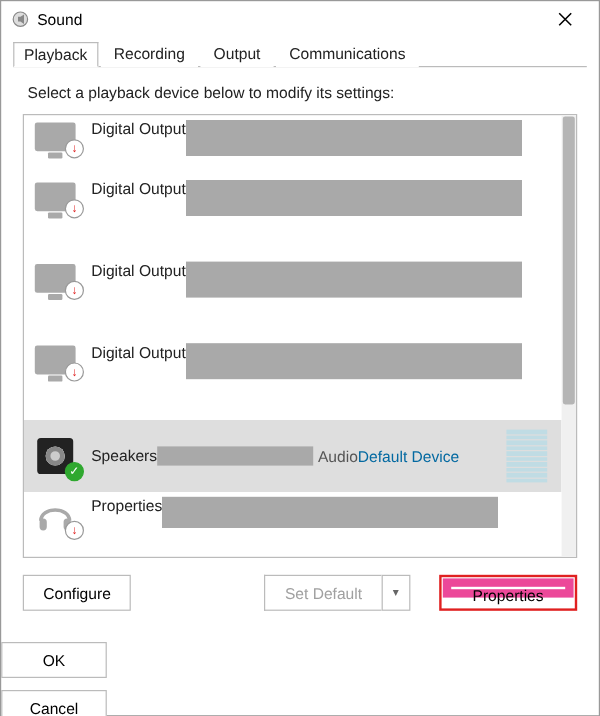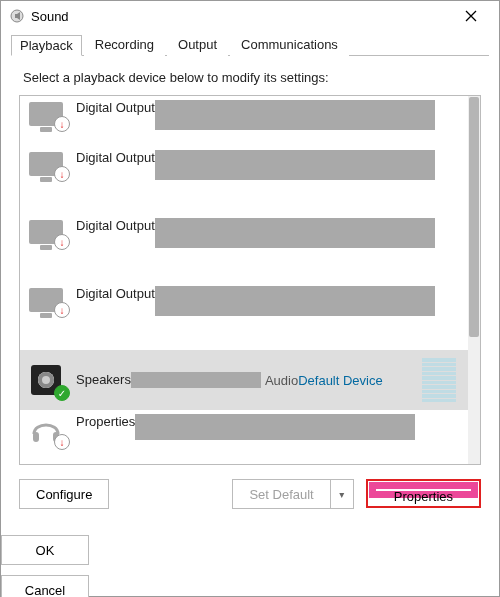--- a/index.html
+++ b/index.html
@@ -34,21 +34,21 @@
   .badge.down { color:#e02020; }
   .badge.check { background:#2fa82f; border-color:#2fa82f; color:#fff; font-size:10px;}
   .dev-text { flex:1; padding-left:8px; display:flex; justify-content:flex-start;}
   .dev-name { font-size:13px; color:#222; margin-bottom:2px;}
   .dev-redact { background:#a9a9a9; height:30px; width:280px; }
   .dev-redact.short { width:130px; height:16px; display:inline-block; vertical-align:middle;}
   .dev-sub-line { font-size:13px; color:#555; display:flex; align-items:center; gap:0;}
   .dev-status { font-size:13px; color:#0369a1; margin-top:1px;}
   .level-meter { display:grid; grid-template-rows: repeat(10,1fr); gap:1px; width:34px; height:44px; margin-right:8px; align-self:center;}
   .level-meter div { background:#c0dce4; }
-  .bottom-row { display:flex; align-items:flex-start; gap:12px; margin-top:14px; }
+  .bottom-row { display:flex; align-items:center; gap:24px; margin-top:14px; }
   .spacer { flex:1; }
   button.win { height:30px; background:#fff; border:1px solid #bbb; font-size:13px; padding:0 16px; cursor:pointer; }
   button.win.disabled { color:#a0a0a0; }
   .dd-btn-group { display:flex; }
   .dd-btn-group button.win { border-right:none; }
   .dd-caret { width:24px; height:30px; border:1px solid #bbb; background:#fff; display:flex; align-items:center; justify-content:center; font-size:10px; color:#666;}
   .properties-wrap { border:2px solid #e02020; padding:1px; }
   .properties-wrap button.win { border:7px solid #ec4899; height:16px; padding:0 18px;}
   .dialog-buttons { display:flex; justify-content:flex-end; gap:10px; padding:10px 14px 14px 0;flex-direction:column; }
   .dialog-buttons button.win { width:88px; }

